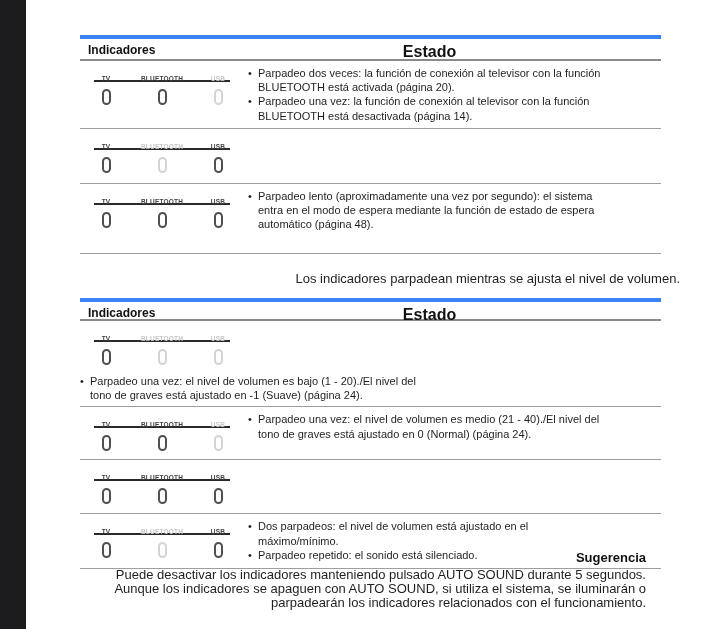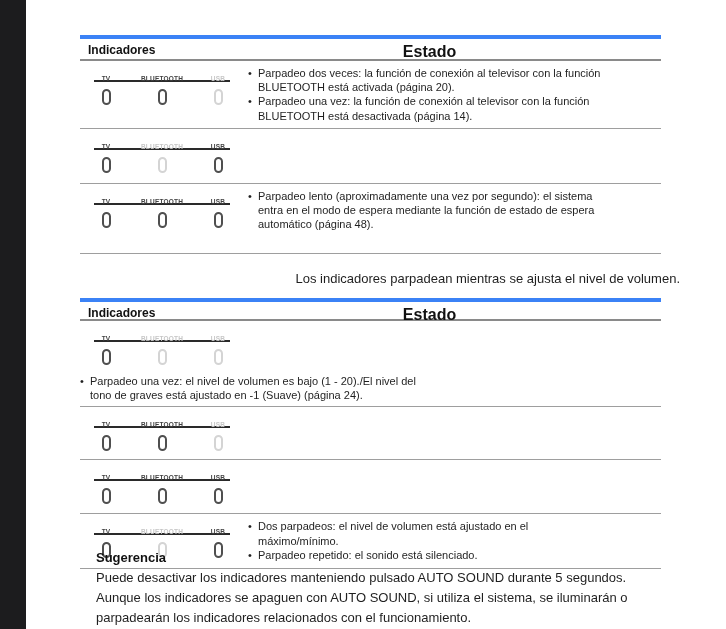--- a/index.html
+++ b/index.html
@@ -42,23 +42,23 @@
   .ind-unit.on  .led       { border-color:#4f4f4f; }
   .ind-unit.off .ind-label { color:#c6c6c6; }
   .ind-unit.off .led       { border-color:#d4d4d4; }
 
   .cell-status { width:360px; padding:5px 0 4px 0; font-size:11px; line-height:14.2px; }
   .li { position:relative; padding-left:10px; }
   .li::before { content:"\2022"; position:absolute; left:0; top:0; }
 
   .between-text { position:absolute; left:80px; top:271px; width:600px; font-size:13px; color:#1f1f1f;text-align:right; }
 
-  .tip { position:absolute; left:96px; top:550px; width:570px; }
+  .tip { position:absolute; left:76px; top:550px; width:570px;text-align:right; }
   .tip-title { font-size:13px; font-weight:bold; margin-bottom:3px; color:#111; }
-  .tip-body { font-size:13px; line-height:20px; color:#1f1f1f; }
+  .tip-body { font-size:13px; line-height:14px; color:#1f1f1f; }
 </style>
 </head>
 <body>
 
 <div class="page">
   <div class="left-bar"></div>
 
   <div class="doc-table" id="table1">
     <div class="thead">
       <div class="th-ind">Indicadores</div>
@@ -164,20 +164,23 @@
             <span class="slot-mid ind-unit on"><span class="ind-label">BLUETOOTH</span></span>
             <span class="slot-side ind-unit off"><span class="ind-label">USB</span></span>
           </div>
           <span class="panel-line"></span>
           <div class="leds-row">
             <span class="slot-side ind-unit on"><span class="led"></span></span>
             <span class="slot-mid ind-unit on"><span class="led"></span></span>
             <span class="slot-side ind-unit off"><span class="led"></span></span>
           </div>
         </div>
+      </div>
+      <div class="cell-status">
+        <div class="li">Parpadeo una vez: el nivel de volumen es medio (21 - 40)./El nivel del tono de graves está ajustado en 0 (Normal) (página 24).</div>
       </div>
     </div>
 
     <div class="trow trow-2">
       <div class="cell-ind">
         <div class="graphic">
           <div class="labels-row">
             <span class="slot-side ind-unit on"><span class="ind-label">TV</span></span>
             <span class="slot-mid ind-unit on"><span class="ind-label">BLUETOOTH</span></span>
             <span class="slot-side ind-unit on"><span class="ind-label">USB</span></span>

